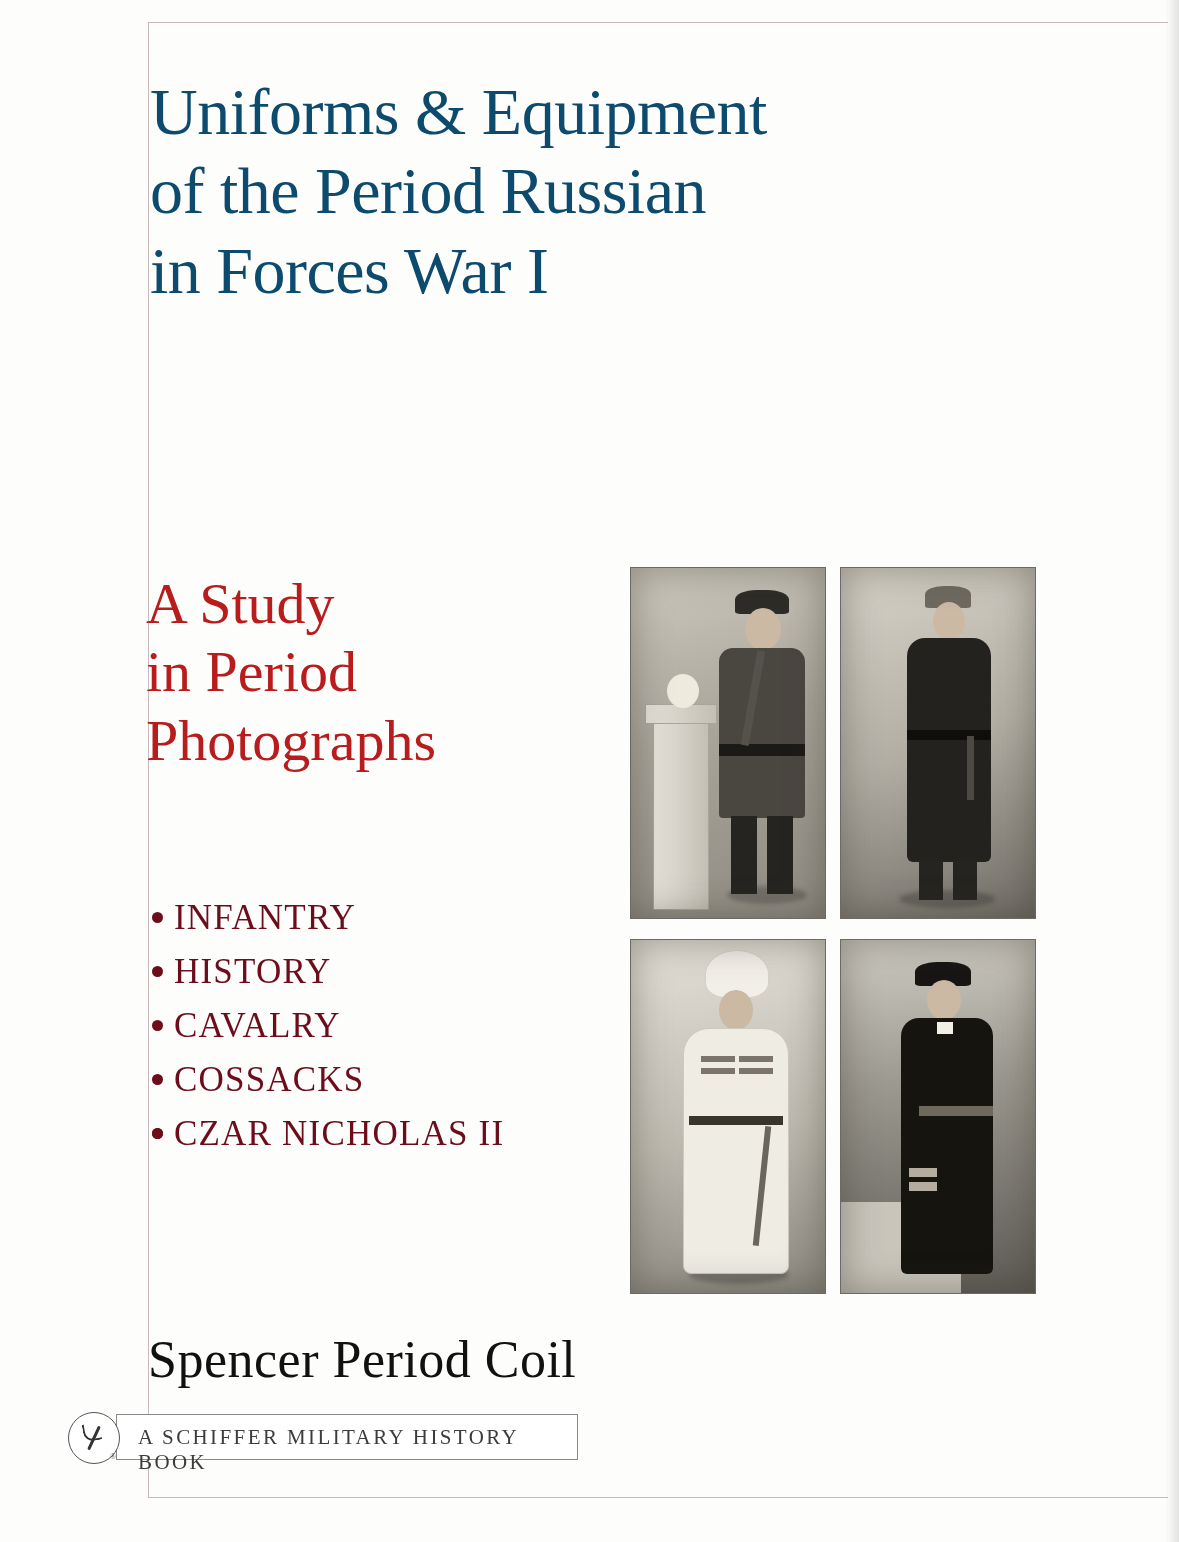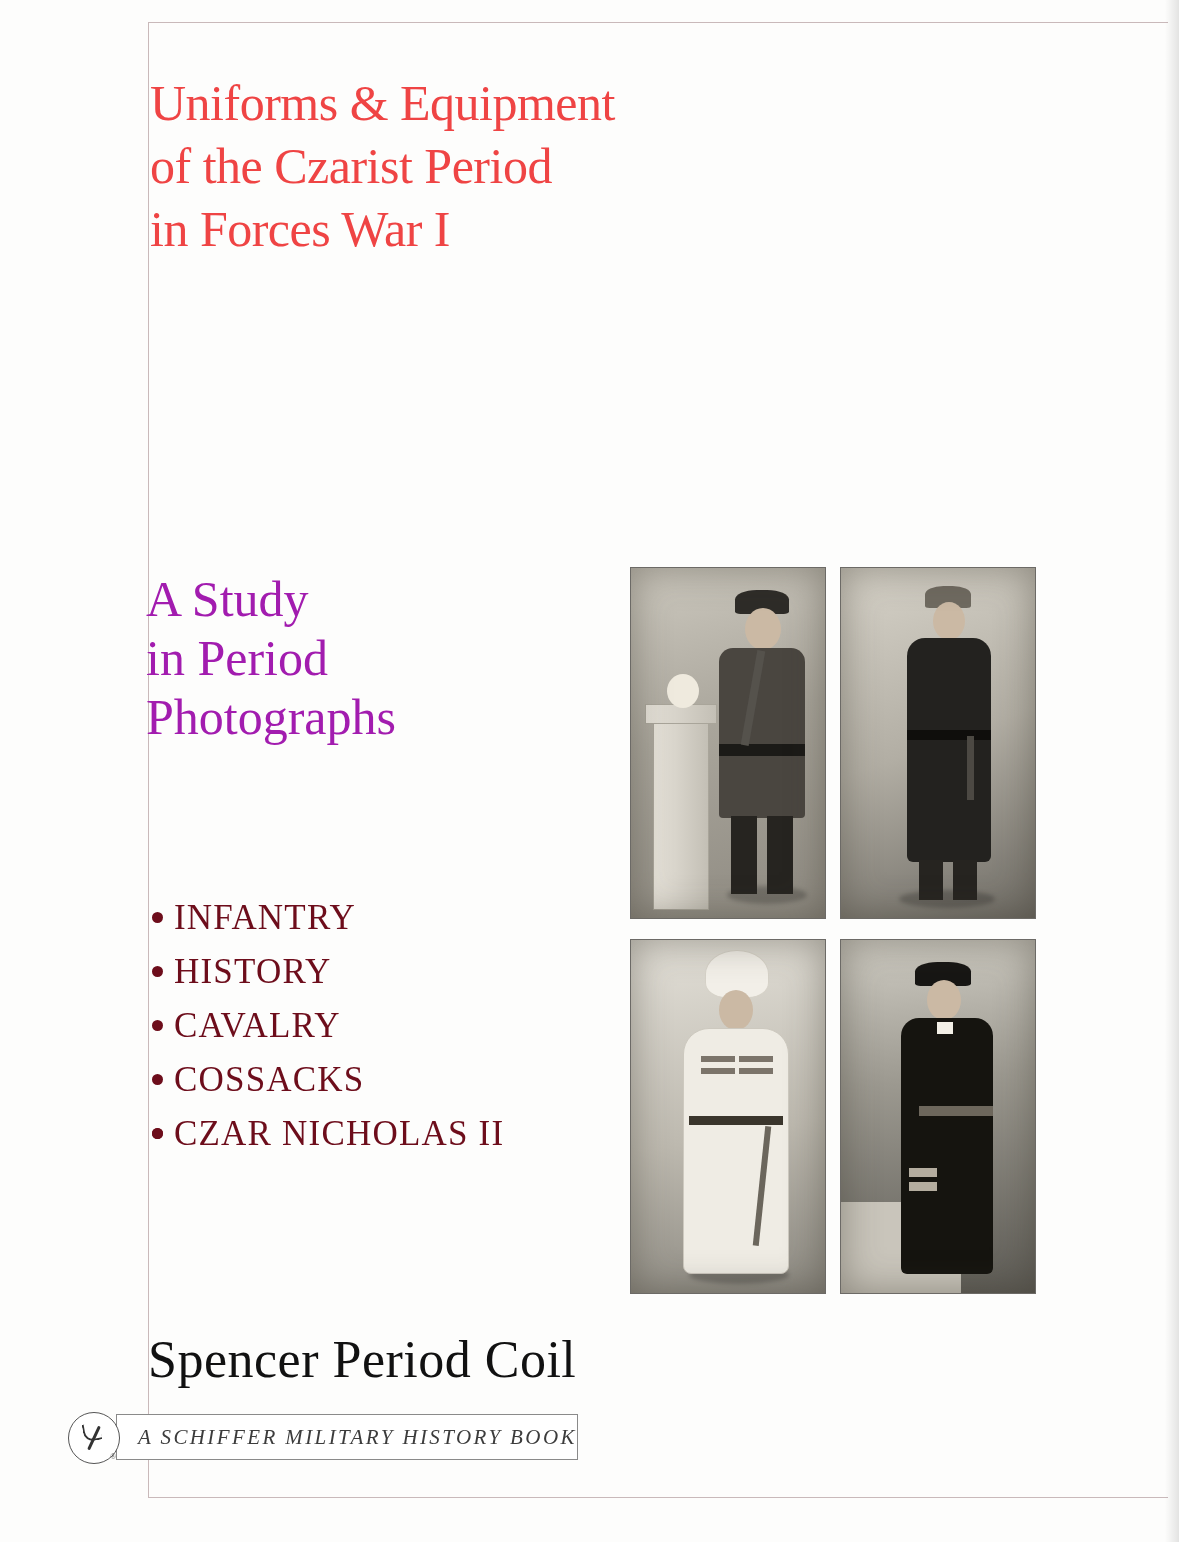--- a/index.html
+++ b/index.html
@@ -58,39 +58,39 @@
 
   
   .title-block {
     position: absolute;
     left: 150px;
     top: 78px;
     width: 940px;
   }
   .title-line {
     font-family: "Liberation Serif", serif;
-    color: #ef4444;
-    font-size: 50px;
+    color: #0c4a6e;
+    font-size: 66px;
     line-height: 1.02;
     letter-spacing: -0.5px;
     white-space: nowrap;
     margin-bottom: 12px;
     font-weight: normal;
   }
 
   
   .subtitle-block {
     position: absolute;
     left: 146px;
     top: 570px;
     width: 470px;
   }
   .subtitle-line {
-    color: #a21caf;
-    font-size: 50px;
+    color: #b91c1c;
+    font-size: 58px;
     line-height: 1.18;
     letter-spacing: 0px;
     white-space: nowrap;
     font-weight: normal;
   }
 
   
   .bullets {
     position: absolute;
     left: 150px;
@@ -131,21 +131,20 @@
     white-space: nowrap;
   }
 
   
   .badge {
     position: absolute;
     left: 68px;
     top: 1412px;
     width: 512px;
     height: 52px;
-    font-style: italic;
   }
   .badge-box {
     position: absolute;
     left: 48px;
     top: 2px;
     width: 462px;
     height: 46px;
     border: 1px solid #8a8a8a;
     box-sizing: border-box;
     background: #fff;
@@ -299,21 +298,21 @@
 <body>
 
 <div class="cover">
 
   <div class="frame-line-left"></div>
   <div class="frame-line-top"></div>
   <div class="frame-line-bottom"></div>
 
   <div class="title-block">
     <div class="title-line">Uniforms &amp; Equipment</div>
-    <div class="title-line">of the Czarist Period</div>
+    <div class="title-line">of the Period Russian</div>
     <div class="title-line">in Forces War I</div>
   </div>
 
   <div class="subtitle-block">
     <div class="subtitle-line">A Study</div>
     <div class="subtitle-line">in Period</div>
     <div class="subtitle-line">Photographs</div>
   </div>
 
   <ul class="bullets">

